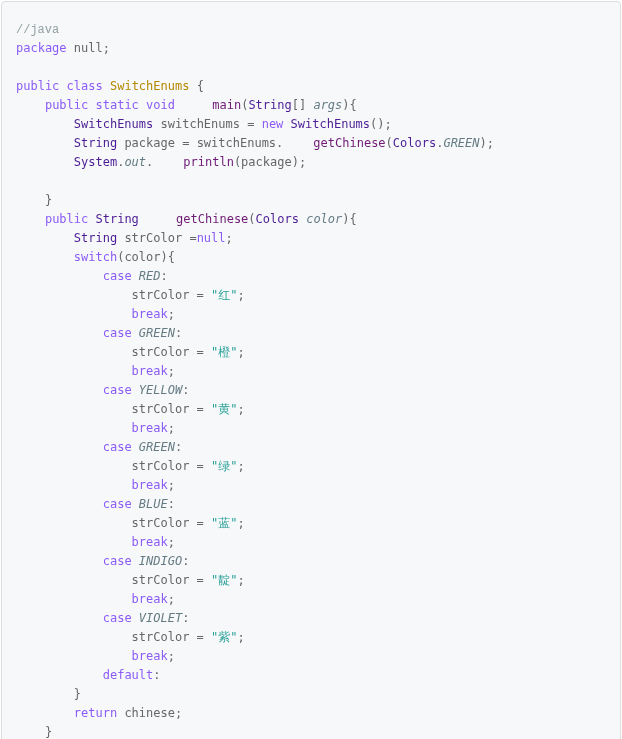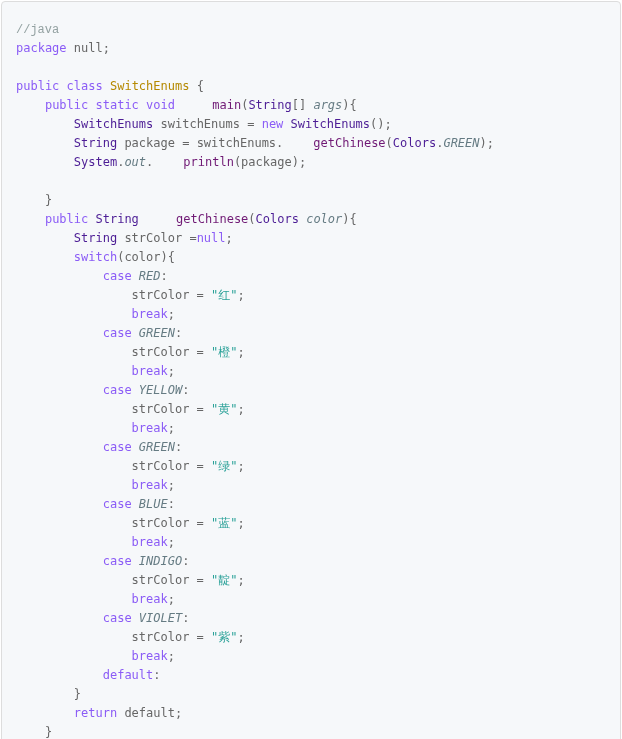--- a/index.html
+++ b/index.html
@@ -66,15 +66,15 @@
 <span>                strColor = </span><span class="tok-string">"蓝"</span><span>;</span>
 <span>                </span><span class="tok-keyword">break</span><span>;</span>
 <span>            </span><span class="tok-keyword">case</span><span> </span><span class="tok-ident">INDIGO</span><span>:</span>
 <span>                strColor = </span><span class="tok-string">"靛"</span><span>;</span>
 <span>                </span><span class="tok-keyword">break</span><span>;</span>
 <span>            </span><span class="tok-keyword">case</span><span> </span><span class="tok-ident">VIOLET</span><span>:</span>
 <span>                strColor = </span><span class="tok-string">"紫"</span><span>;</span>
 <span>                </span><span class="tok-keyword">break</span><span>;</span>
 <span>            </span><span class="tok-keyword">default</span><span>:</span>
 <span>        }</span>
-<span>        </span><span class="tok-keyword">return</span><span> default;</span>
+<span>        </span><span class="tok-keyword">return</span><span> chinese;</span>
 <span>    }</span>
 </code></pre>
 
 </body></html>

